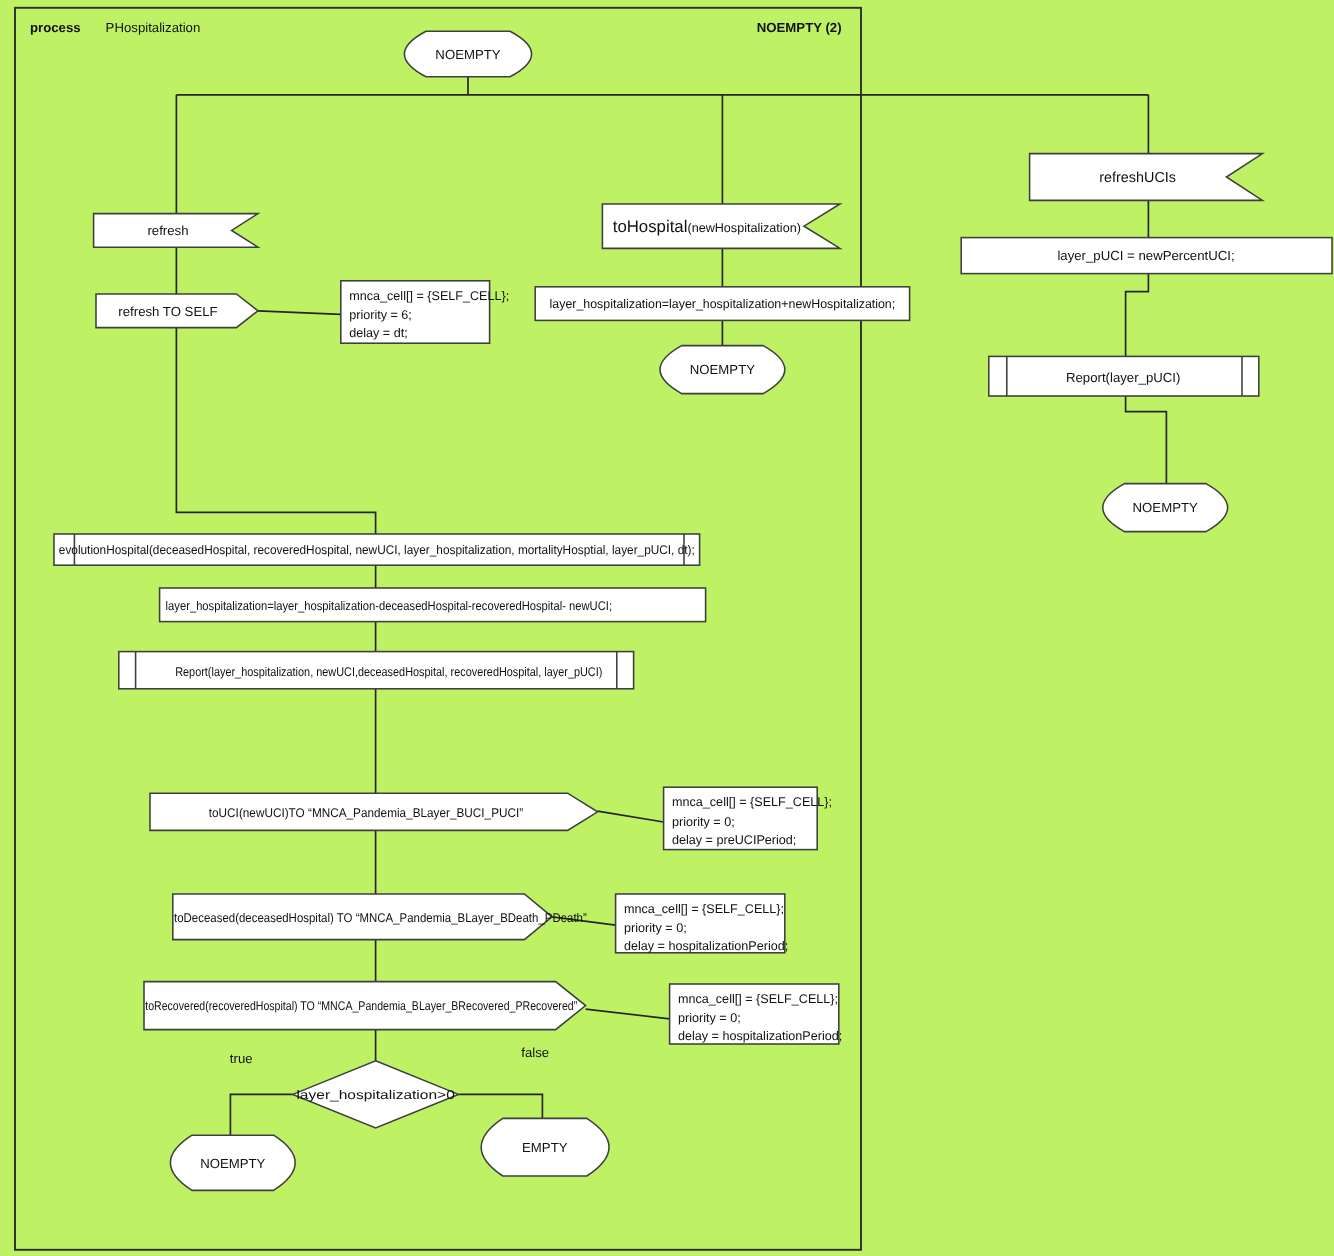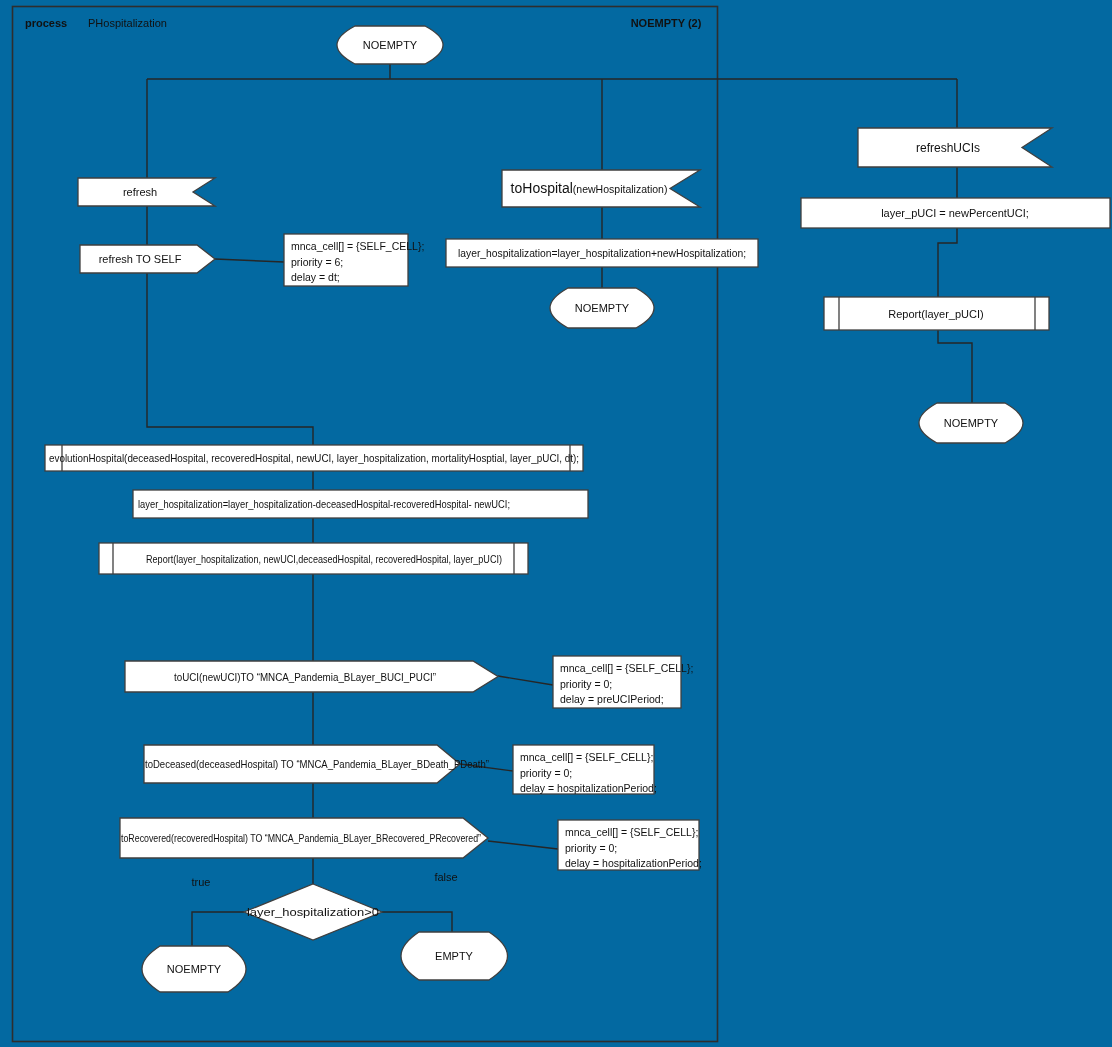--- a/index.html
+++ b/index.html
@@ -1,17 +1,17 @@
 <!DOCTYPE html>
 <html><head>
 <meta charset="utf-8">
 <style>
   html,body{margin:0;padding:0;background:#ffffff;}
   .stage{
-    position:relative;width:1112px;height:1047px;background:#0369a1;
+    position:relative;width:1112px;height:1047px;background:#bef264;
     font-family:"Liberation Sans","DejaVu Sans",sans-serif;
     overflow:hidden;
   }
   svg text{fill:#111111;font-family:"Liberation Sans","DejaVu Sans",sans-serif;}
   .shape{fill:#ffffff;stroke:#3f3f3f;stroke-width:1.3;}
   .bars{stroke:#3f3f3f;stroke-width:1.3;}
   .conn{fill:none;stroke:#262626;stroke-width:1.4;}
   .t11{font-size:11px;}
   .t105{font-size:10.5px;}
   .t12{font-size:12px;}

